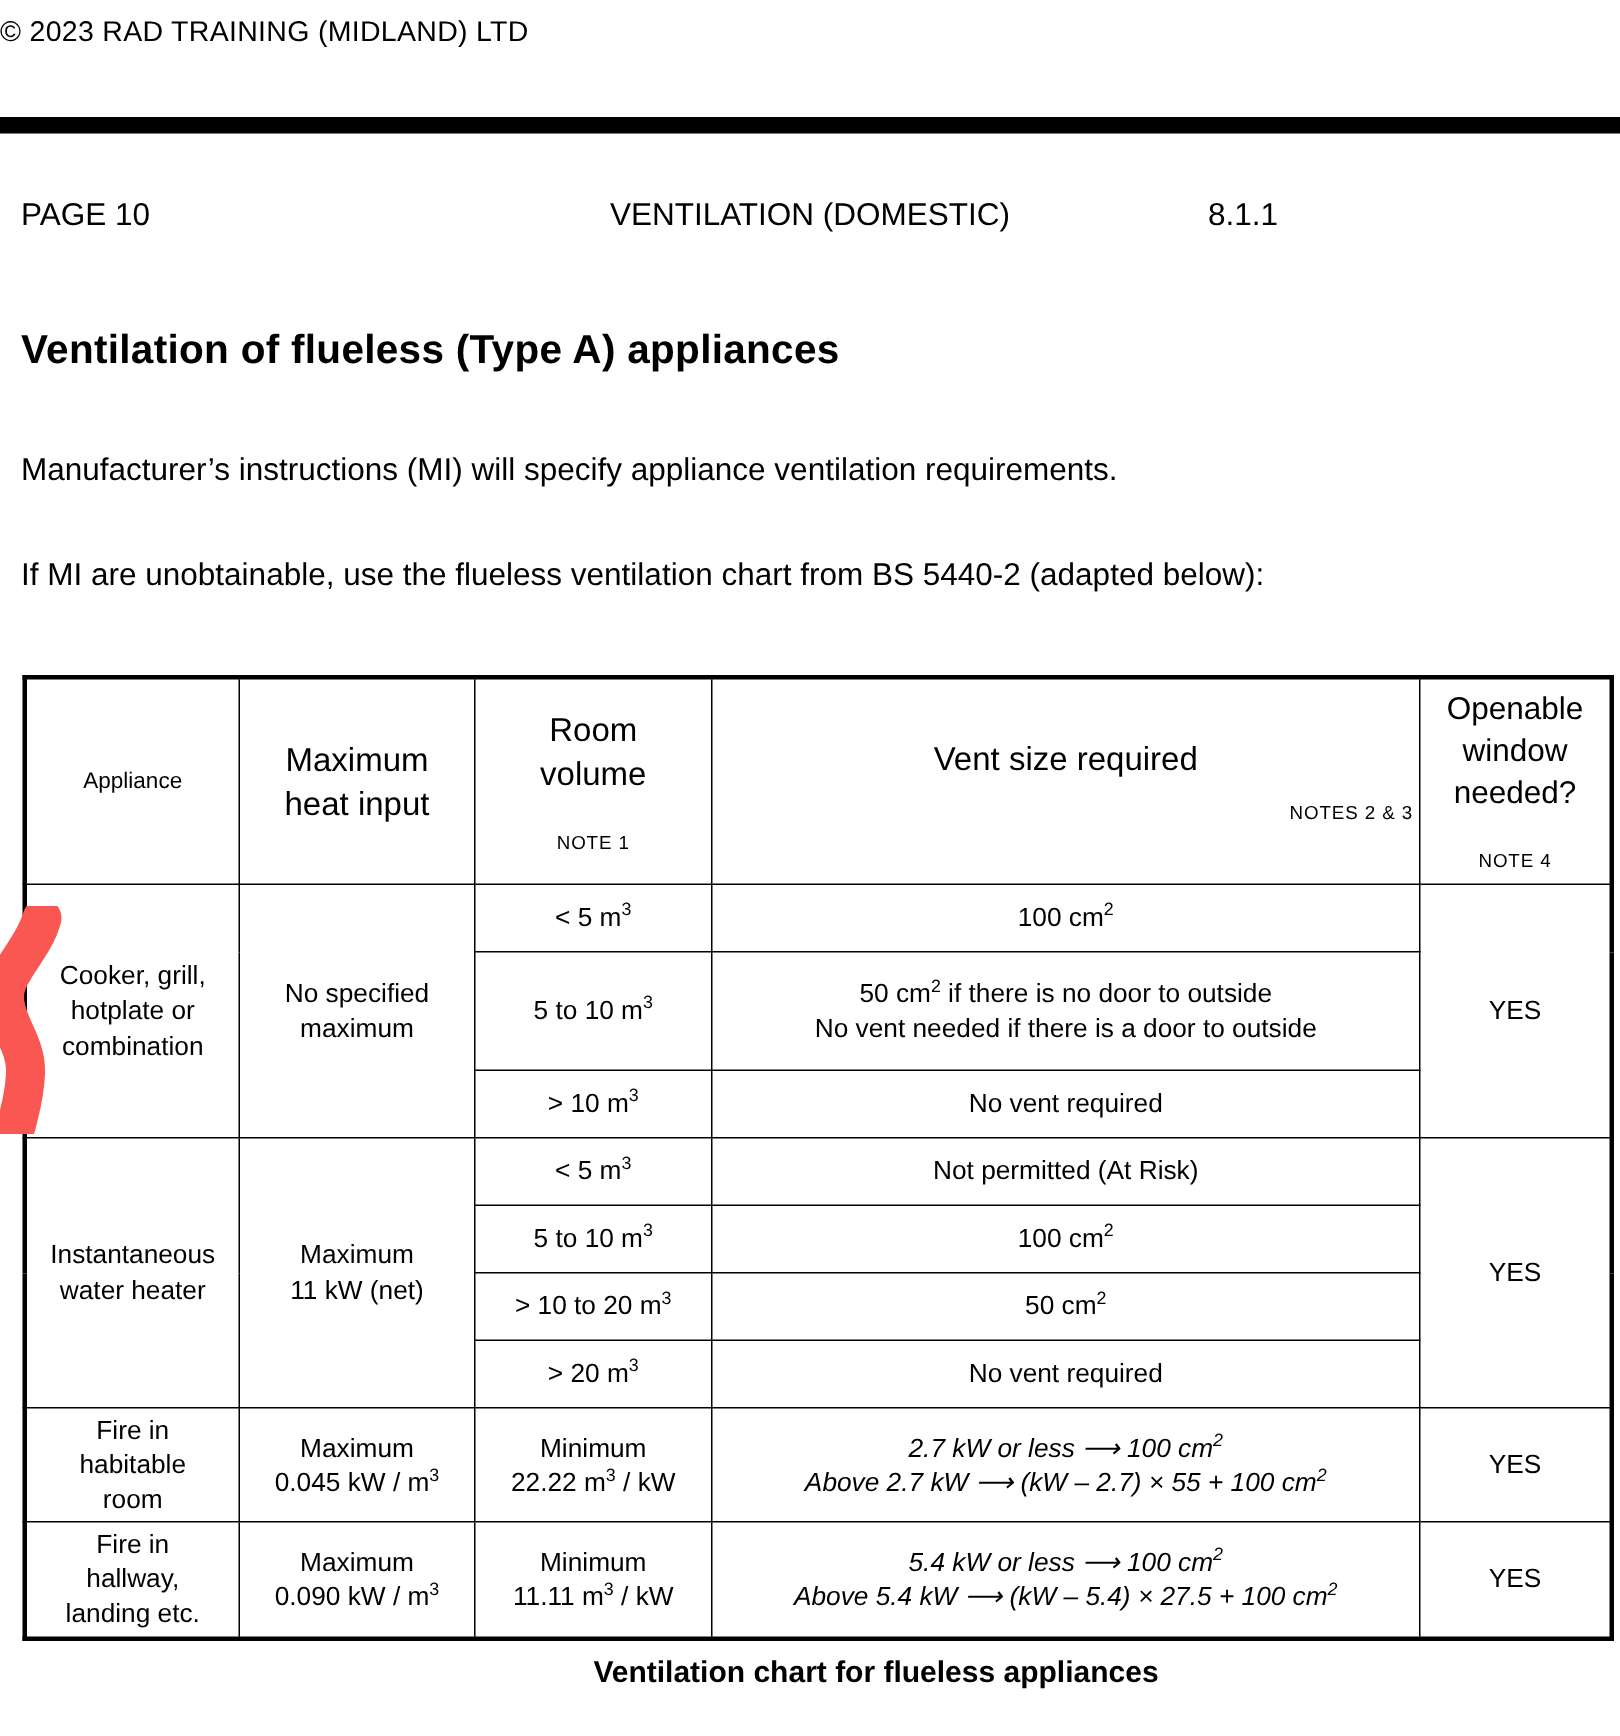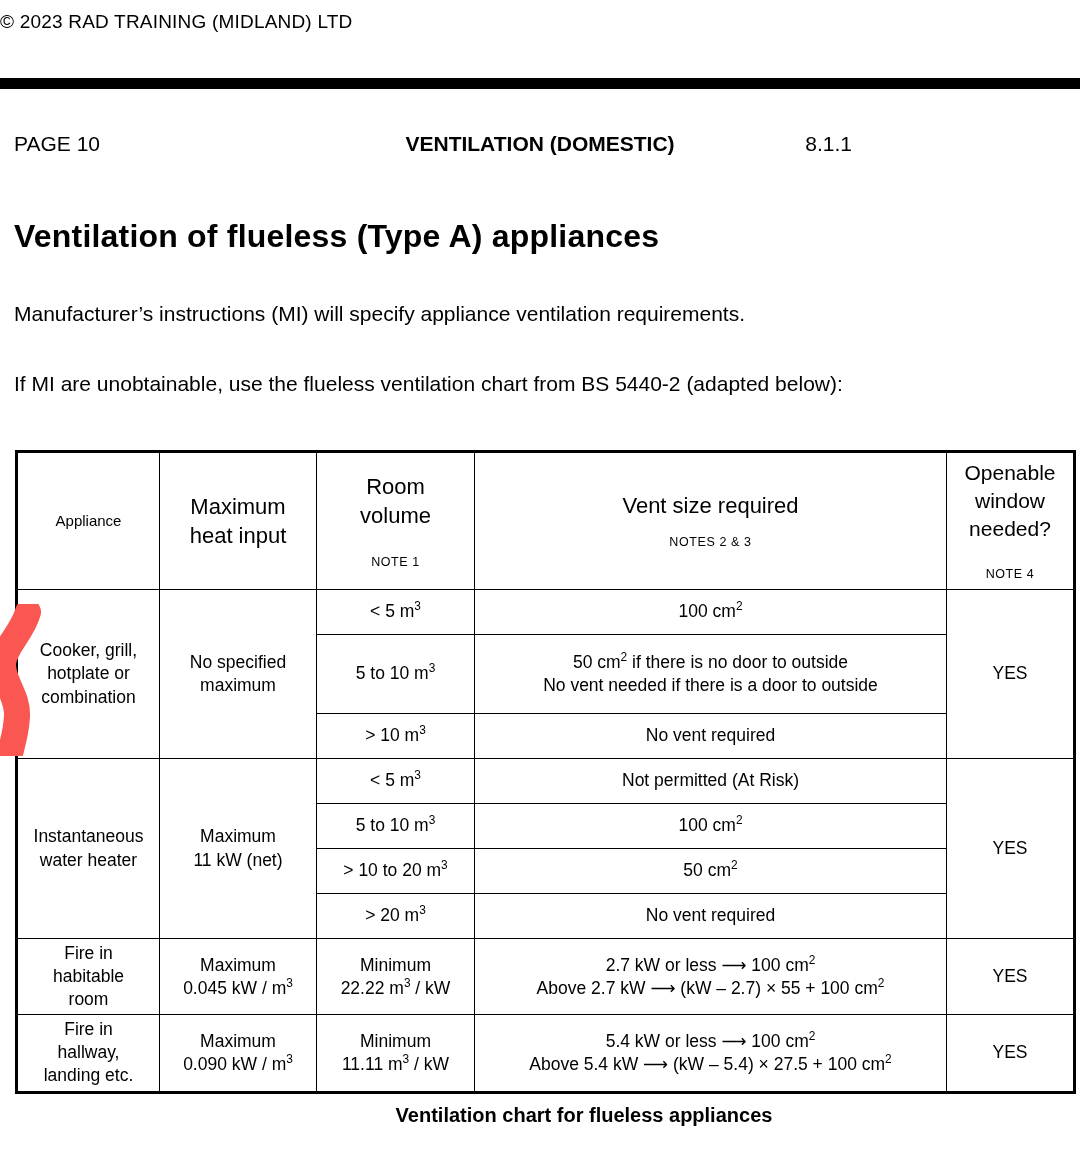--- a/index.html
+++ b/index.html
@@ -50,34 +50,33 @@
     position: absolute;
     left: 14px;
     top: 0;
   }
   .runhead .rh-center {
     position: absolute;
     left: 0;
     top: 0;
     width: 1080px;
     text-align: center;
-    font-weight: bold;
   }
   .runhead .rh-right {
     position: absolute;
     right: 8px;
     top: 0;
   }
 
   
   .heading {
     position: absolute;
     top: 218px;
     left: 14px;
-    font-size: 32px;
+    font-size: 27px;
     font-weight: bold;
     letter-spacing: 0.2px;
     white-space: nowrap;
   }
 
   
   .para {
     position: absolute;
     left: 14px;
     font-size: 21px;
@@ -123,37 +122,38 @@
     line-height: 1.26;
   }
   .hdr .note {
     display: block;
     font-size: 12.5px;
     font-weight: normal;
     letter-spacing: 0.6px;
     margin-top: 24px;
   }
   .hdr-appliance { font-size: 15px; }
-  .hdr-vent .note { margin-top: 14px; }
+  .hdr-vent .note { margin-top: 14px; text-align: right; }
   .hdr-window { font-size: 21px; }
   .hdr-window .note { margin-top: 24px; text-align: center; }
 
   
   .cell-appliance,
   .cell-heat,
   .cell-window {
     line-height: 1.62;
   }
   .cell-vent-left {
     text-align: center;
   }
   .cell-formula {
     text-align: left;
     padding-left: 12px;
     line-height: 2.0;
+    font-style: italic;
   }
   .cell-window { font-size: 17.5px; }
 
   .r-h30 { height: 38px; }
   .r-h60 { height: 72px; }
 
   sup { font-size: 0.68em; vertical-align: super; line-height: 0; }
 
   
   .annotation {

